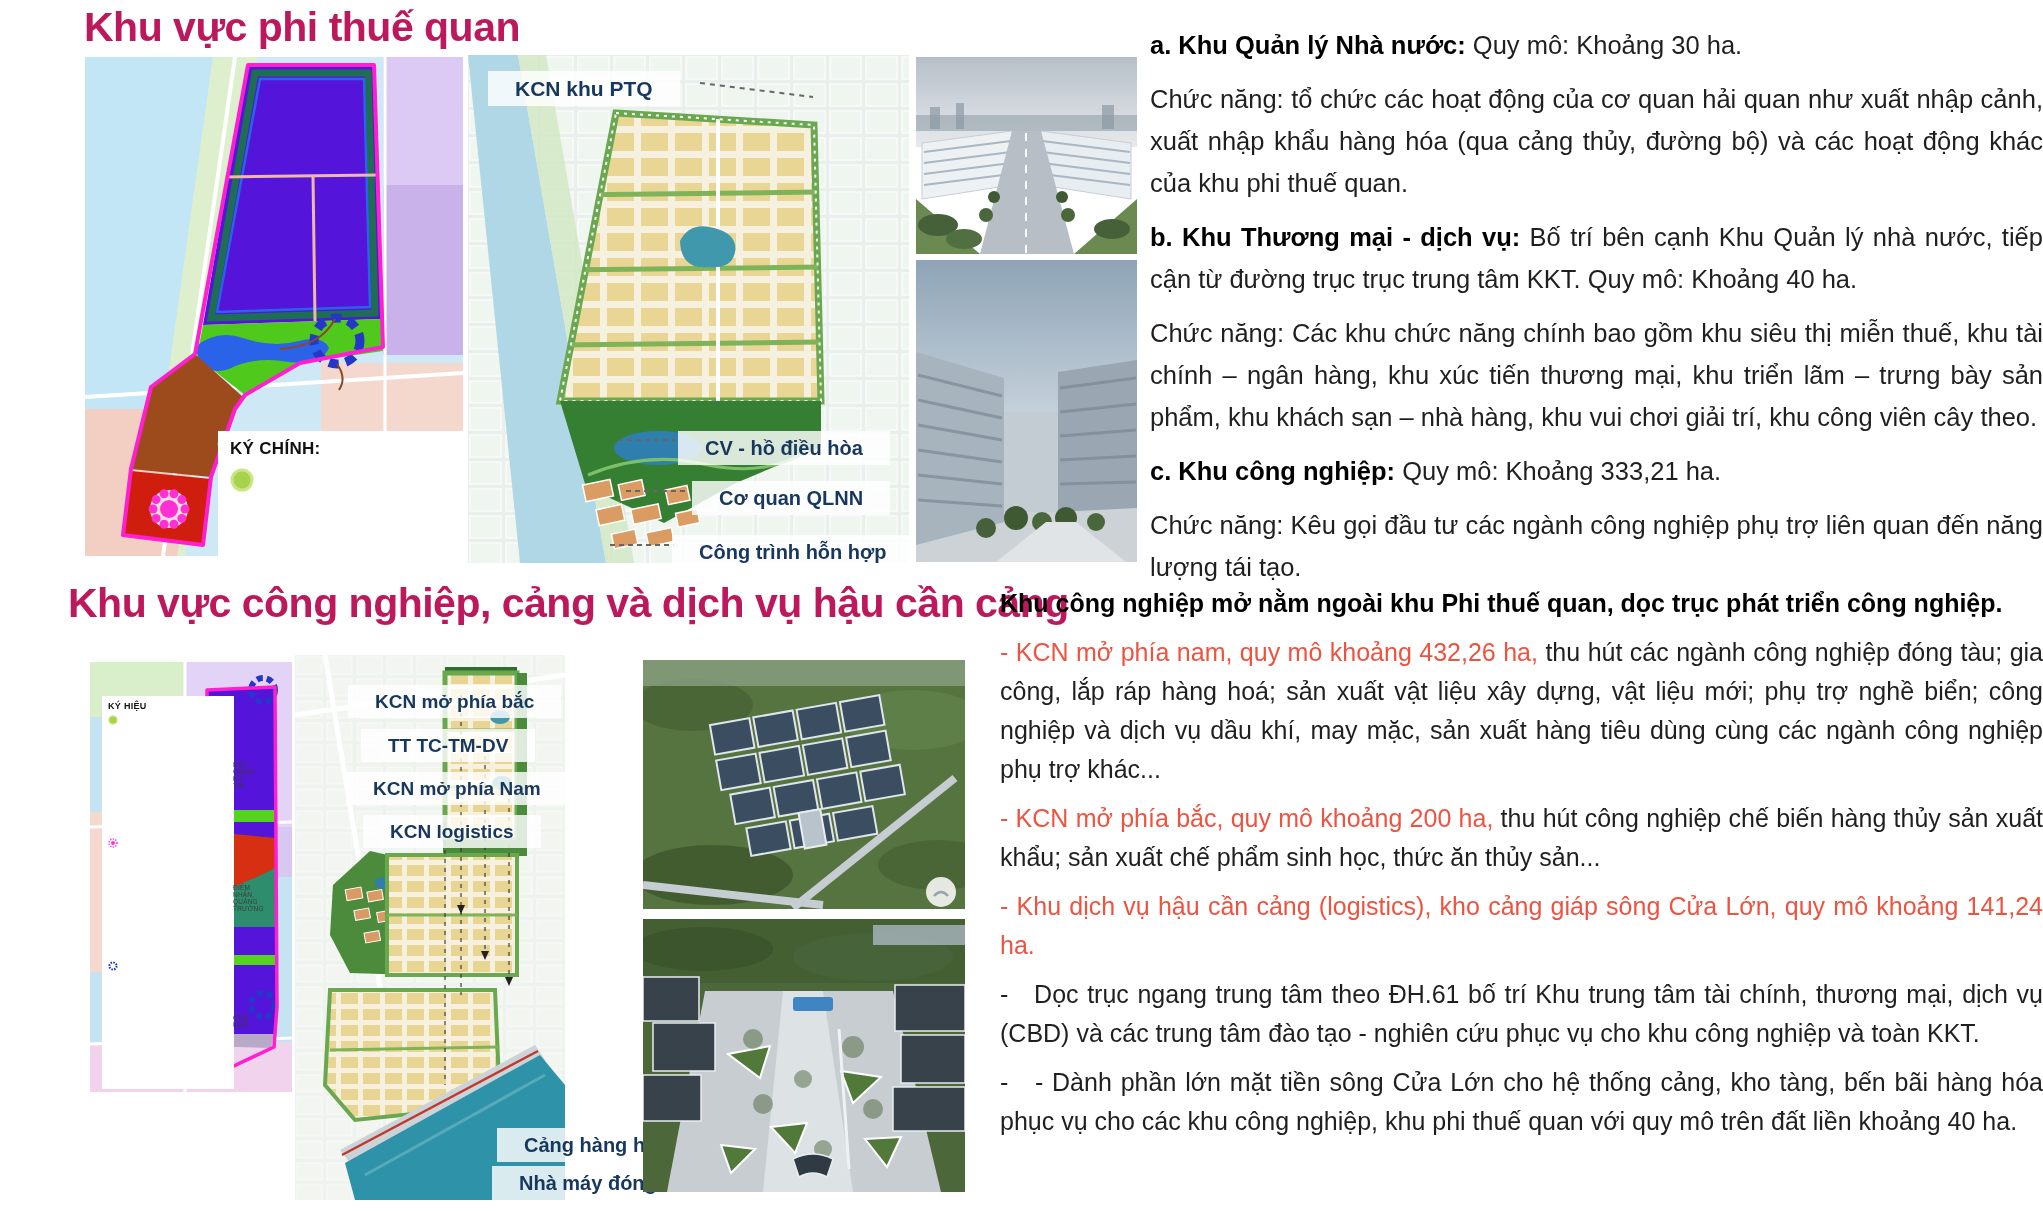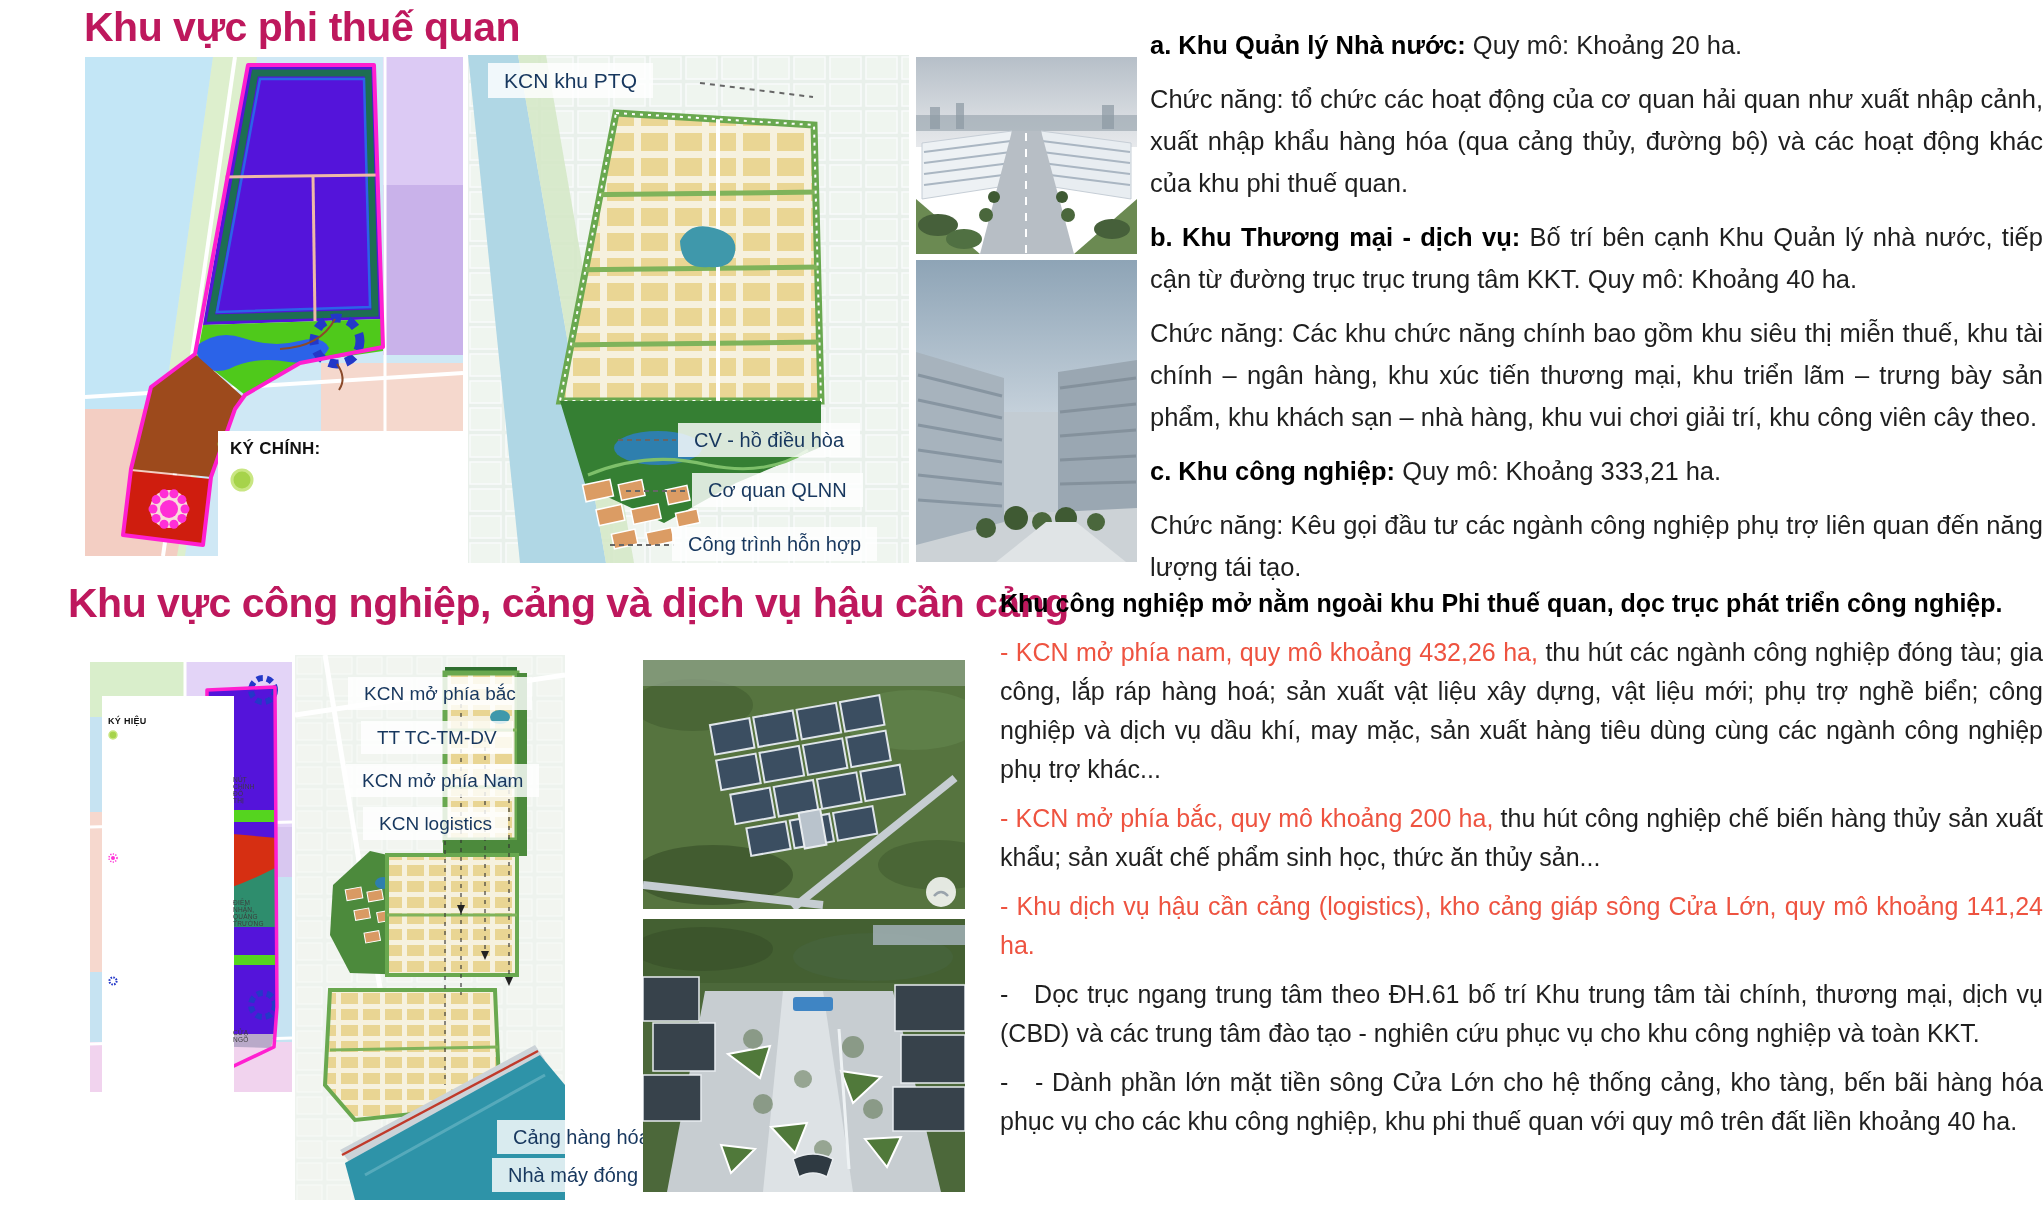--- a/index.html
+++ b/index.html
@@ -3,28 +3,28 @@
 <meta charset="utf-8">
 <style>
   html,body{margin:0;padding:0;background:#fff;}
   .page{position:relative;width:2043px;height:1211px;background:#ffffff;overflow:hidden;
         font-family:"Liberation Sans",sans-serif;}
   .sec-title{position:absolute;font-size:41px;font-weight:600;color:#be185d;white-space:nowrap;letter-spacing:-0.5px;}
   
   .block{position:absolute;overflow:hidden;}
   .block svg{display:block;width:100%;height:100%;}
   
-  .maplabel{position:absolute;background:rgba(255,255,255,.82);color:#17375e;font-weight:400;
-            font-size:20px;line-height:1;padding:7px 16px;white-space:nowrap;}
+  .maplabel{position:absolute;background:rgba(255,255,255,.82);color:#17375e;font-weight:700;
+            font-size:20px;line-height:1;padding:7px 27px;white-space:nowrap;margin-top:8px;}
   
   .legend{position:absolute;background:#ffffff;padding:8px 12px 10px;}
   .legend .lg-title{font-size:17px;font-weight:700;color:#111;margin-bottom:9px;letter-spacing:.3px;}
   .legend .lg-item{display:flex;align-items:center;gap:11px;margin:8px 0;font-size:14px;color:#3c3c3c;letter-spacing:.2px;font-weight:500;}
   .legend .lg-item svg{flex:0 0 auto;display:block;}
-  .legend.small{padding:20px 6px 5px;}
+  .legend.small{padding:5px 6px 5px;}
   .legend.small .lg-title{font-size:9px;margin-bottom:4px;}
   .legend.small .lg-item{gap:5px;margin:3px 0;font-size:6.5px;}
   
   .textcol{position:absolute;color:#1f1f1f;text-align:justify;}
   .textcol p{margin:0 0 12px;}
   .textcol.top-col{font-size:25.5px;line-height:42px;}
   .textcol.bottom-col{font-size:25px;line-height:39px;}
   .textcol.bottom-col p{margin:0 0 10px;}
   .lead{font-weight:700;color:#000;}
   .intro{font-weight:700;color:#000;}
@@ -215,21 +215,21 @@
       <circle cx="100" cy="258" r="12" fill="#3f5a33"></circle>
         <circle cx="126" cy="262" r="10" fill="#4a673c"></circle>
       <circle cx="150" cy="258" r="11" fill="#3f5a33"></circle>
         <circle cx="180" cy="262" r="9" fill="#4a673c"></circle>
       <circle cx="70" cy="268" r="10" fill="#45603a"></circle>
       <polygon points="80,302 130,262 160,262 210,302" fill="#e0e4e6"></polygon>
     </svg>
   </div>
 
   <div class="textcol top-col" style="left:1150px;top:24px;width:893px;">
-    <p><span class="lead">a. Khu Quản lý Nhà nước:</span><span> Quy mô: Khoảng 20 ha.</span></p>
+    <p><span class="lead">a. Khu Quản lý Nhà nước:</span><span> Quy mô: Khoảng 30 ha.</span></p>
     <p>Chức năng: tổ chức các hoạt động của cơ quan hải quan như xuất nhập cảnh, xuất nhập khẩu hàng hóa (qua cảng thủy, đường bộ) và các hoạt động khác của khu phi thuế quan.</p>
     <p><span class="lead">b. Khu Thương mại - dịch vụ:</span><span> Bố trí bên cạnh Khu Quản lý nhà nước, tiếp cận từ đường trục trục trung tâm KKT. Quy mô: Khoảng 40 ha.</span></p>
     <p>Chức năng: Các khu chức năng chính bao gồm khu siêu thị miễn thuế, khu tài chính – ngân hàng, khu xúc tiến thương mại, khu triển lãm – trưng bày sản phẩm, khu khách sạn – nhà hàng, khu vui chơi giải trí, khu công viên cây theo.</p>
     <p><span class="lead">c. Khu công nghiệp:</span><span> Quy mô: Khoảng 333,21 ha.</span></p>
     <p>Chức năng: Kêu gọi đầu tư các ngành công nghiệp phụ trợ liên quan đến năng lượng tái tạo.</p>
   </div>
 
   <div class="sec-title" style="left:68px;top:580px;">Khu vực công nghiệp, cảng và dịch vụ hậu cần cảng</div>
 
   <div class="block" style="left:90px;top:662px;width:202px;height:430px;">

